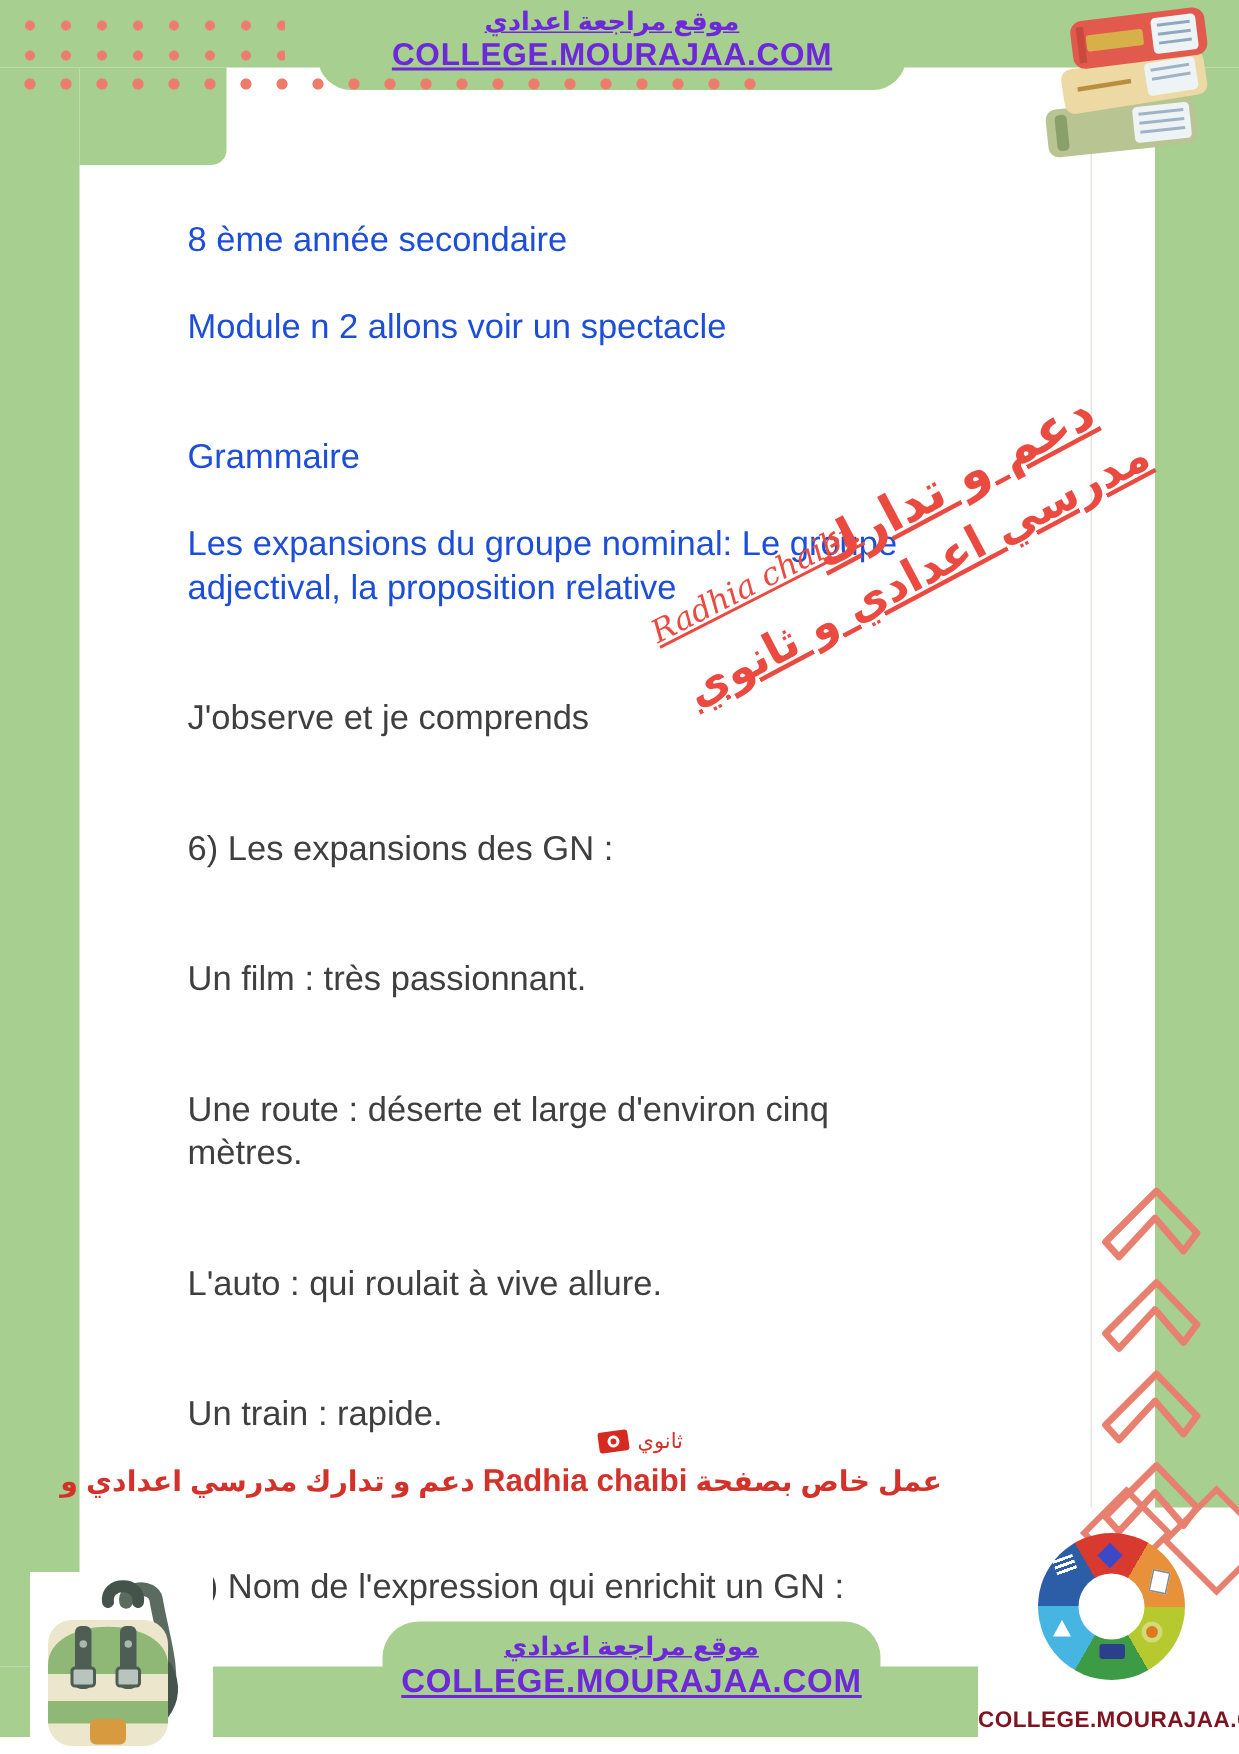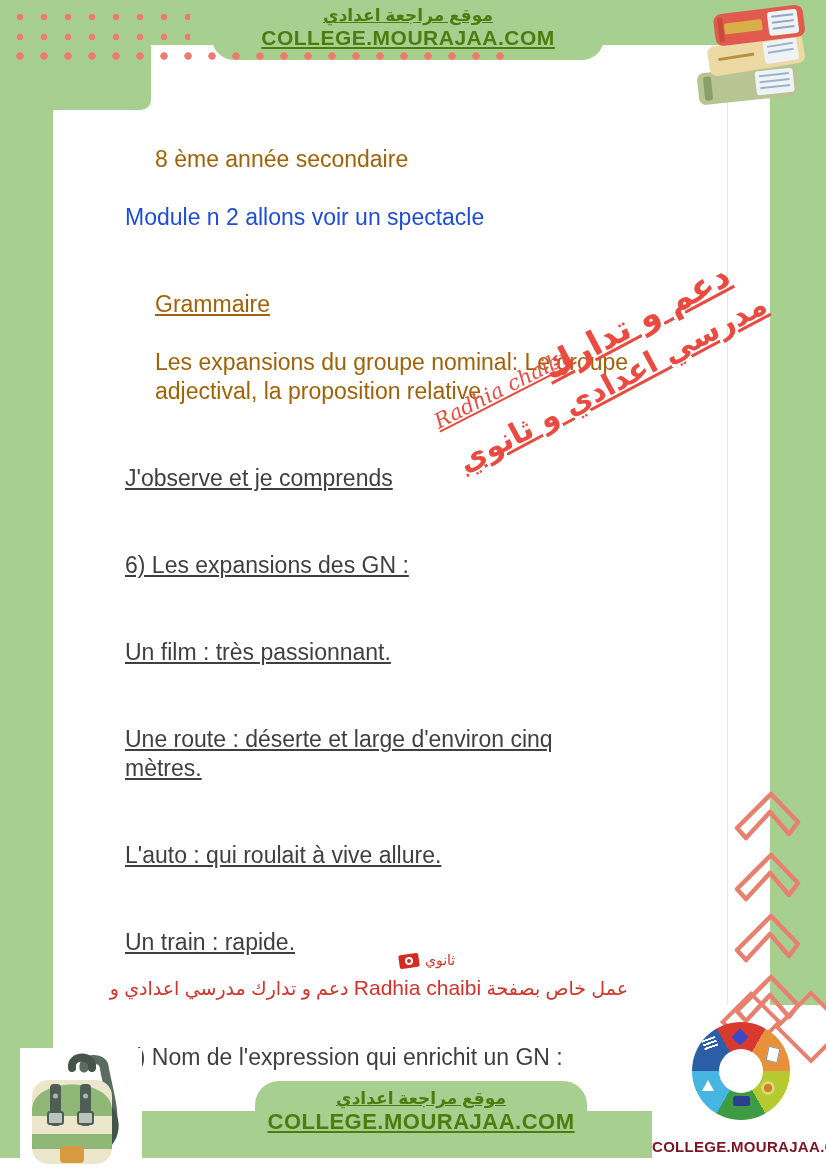--- a/index.html
+++ b/index.html
@@ -17,45 +17,45 @@
   .block-topleft{left:53px;top:45px;width:98px;height:65px;border-radius:0 0 10px 0;}
   .strip-bottom{left:0;top:1158px;width:826px;height:11px;background:#ffffff;}
   
   .dots-a{left:2px;top:3px;width:188px;height:38px;
     background-image:radial-gradient(circle,#ee7b6c 3px,rgba(0,0,0,0) 3.6px);
     background-size:24px 20px;background-position:6px 4px;}
   .dots-b{left:2px;top:44px;width:514px;height:16px;
     background-image:radial-gradient(circle,#ee7b6c 3.4px,rgba(0,0,0,0) 4px);
     background-size:24px 16px;background-position:6px 4px;}
   
-  .sitebox{color:#4d7c0f;text-align:center;}
+  .sitebox{color:#6d28d9;text-align:center;}
   .site-ar{font-size:17px;font-weight:bold;text-decoration:underline;direction:rtl;}
   .site-url{font-size:21px;font-weight:bold;text-decoration:underline;letter-spacing:.5px;}
   .header-text{left:212px;top:5px;width:392px;}
   .footer-text{left:255px;top:1088px;width:332px;}
   .footer-text .site-url{font-size:22px;}
   
   .content{left:125px;top:116px;width:560px;font-size:23px;line-height:29px;color:#3f3f3f;
            white-space:pre-line;}
   .content div{white-space:pre-line;}
-  .t-red{color:#a16207;margin-left:30px;}
+  .t-red{color:#1d4ed8;}
   .t-purple{color:#1d4ed8;}
-  .mt1{margin-top:29px;text-decoration:underline;}
+  .mt1{margin-top:29px;}
   .mt2{margin-top:57px;}
   
   .stamp{color:#ea4a40;white-space:nowrap;text-decoration:underline;direction:rtl;
          font-family:"DejaVu Sans",sans-serif;font-weight:bold;transform-origin:0 0;}
   .stamp-l1{left:535px;top:352px;font-size:34px;transform:rotate(-28deg);}
   .stamp-l2{left:452px;top:448px;font-size:30px;transform:rotate(-28deg);}
   .stamp-sig{left:430px;top:412px;font-size:21px;font-style:italic;color:#ea4a40;
              font-family:"DejaVu Serif",serif;text-decoration:underline;white-space:nowrap;
              transform:rotate(-27deg);transform-origin:0 0;}
   
   .credit1{left:100px;top:976px;width:528px;direction:rtl;text-align:right;white-space:nowrap;
-           color:#d3322a;font-weight:normal;font-size:19px;}
+           color:#d3322a;font-weight:bold;font-size:19px;}
   .credit1 .latin{font-size:21px;}
   .credit2{left:393px;top:952px;direction:rtl;color:#d3322a;font-weight:normal;font-size:14px;}
   .flag{display:inline-block;width:20px;height:14px;background:#d42a20;border-radius:2px;
         position:relative;vertical-align:middle;margin:0 6px;transform:rotate(-8deg);}
   .flag::after{content:"";position:absolute;left:6px;top:3px;width:8px;height:8px;
         border-radius:50%;background:#fff;}
   .flag::before{content:"";position:absolute;left:8px;top:5px;width:4px;height:4px;
         border-radius:50%;background:#d42a20;z-index:2;}
   
   .chevrons{left:730px;top:786px;width:76px;}

